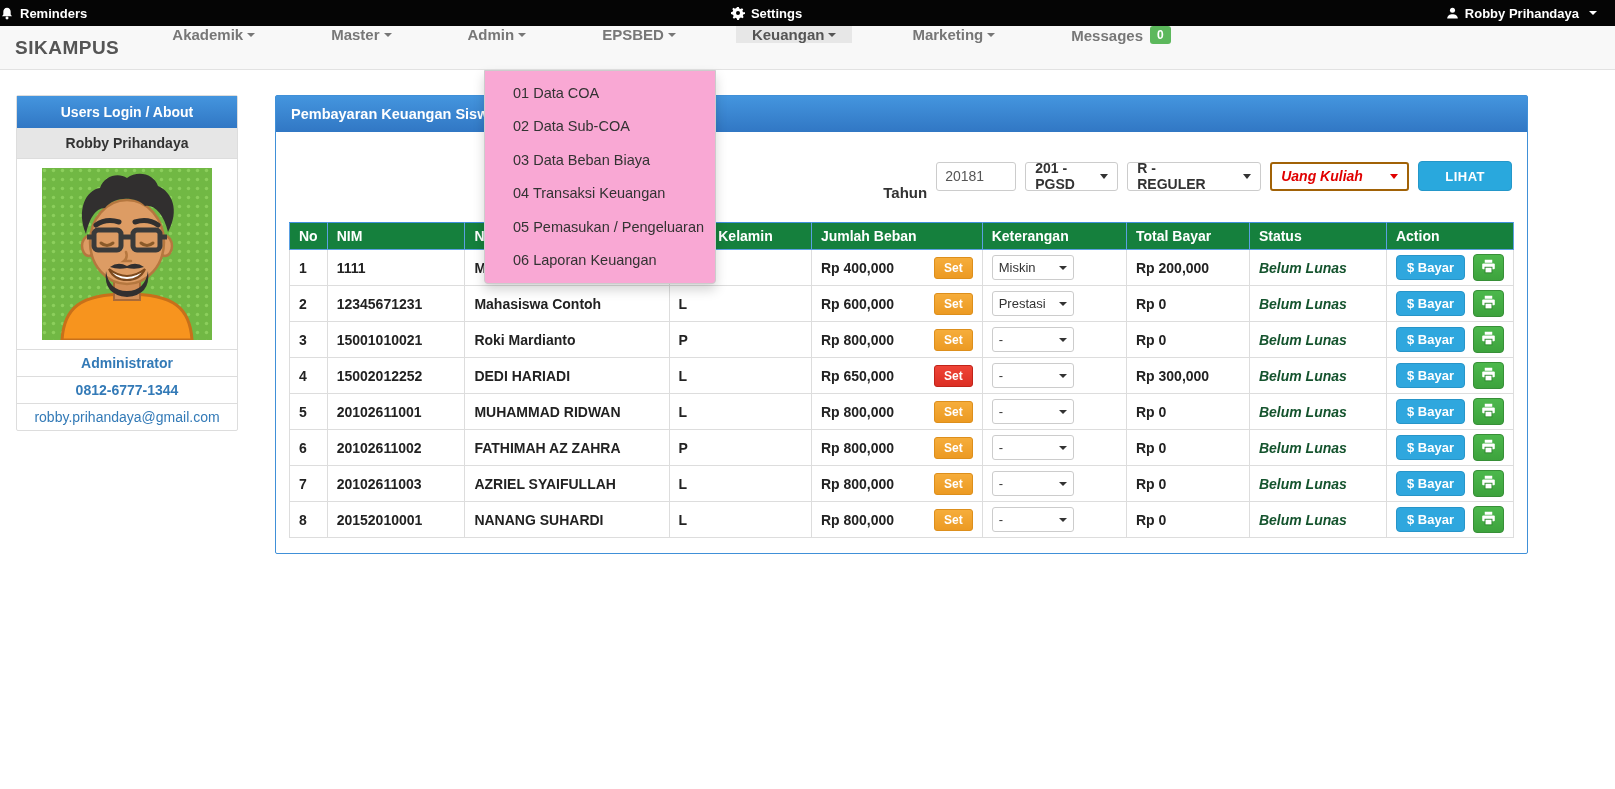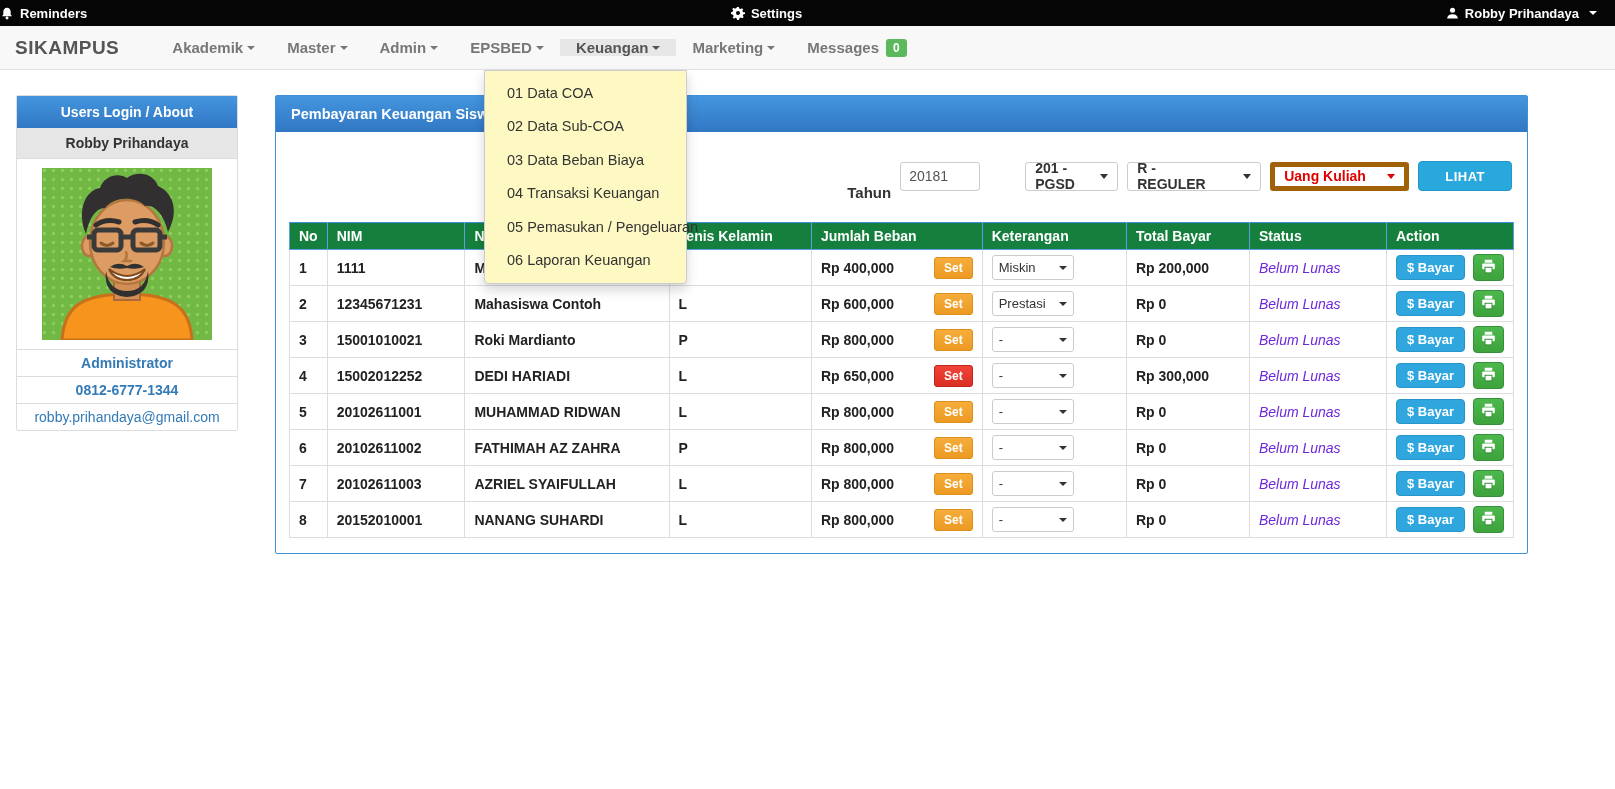--- a/index.html
+++ b/index.html
@@ -9,28 +9,28 @@
   
   .topbar { position:absolute; top:0; left:0; width:100%; height:26px; background:#050505;
             display:flex; justify-content:space-between; align-items:center; gap:24px; padding-right:18px; }
   .topbar-item { display:flex; align-items:center; gap:6px; color:#fff; font-size:13px; font-weight:bold; text-decoration:none; cursor:pointer; }
   .topbar-item svg { display:block; }
   .caret { display:inline-block; width:0; height:0; border-left:4px solid transparent; border-right:4px solid transparent; border-top:4px solid currentColor; margin-left:4px; }
 
   
   .navbar { position:absolute; top:26px; left:0; width:100%; height:44px; background:#f8f8f8; border-bottom:1px solid #e2e2e2; display:flex; align-items:stretch; }
   .brand { display:flex; align-items:center; padding:0 15px; font-size:19px; font-weight:bold; color:#555; letter-spacing:.5px; text-decoration:none; }
-  .nav-items { display:flex; align-items:center; margin-left:22px; }
+  .nav-items { display:flex; align-items:flex-start; margin-left:22px;gap:44px; }
   .nav-item { display:flex; align-items:center; padding:0 16px; font-size:15px; font-weight:bold; color:#777; text-decoration:none; cursor:pointer; }
   .nav-item.active { background:#e7e7e7; color:#555; }
   .badge { background:#5cb85c; color:#fff; font-size:12px; font-weight:bold; padding:2px 7px; border-radius:3px; margin-left:7px; }
 
   
-  .dropdown-menu { position:absolute; top:70px; left:484px; width:203px; background:#fef9c3; border:1px solid #ccc;
-                   border-radius:0 0 4px 4px; box-shadow:0 6px 12px rgba(0,0,0,.17); padding:6px 2px; z-index:50; }
+  .dropdown-menu { position:absolute; top:70px; left:484px; width:232px; background:#f9a8d4; border:1px solid #ccc;
+                   border-radius:0 0 4px 4px; box-shadow:0 6px 12px rgba(0,0,0,.17); padding:6px 8px; z-index:50; }
   .dropdown-item { display:block; padding:4px 20px; font-size:14.5px; color:#333; line-height:1.75; text-decoration:none; cursor:pointer; white-space:nowrap; }
 
   
   .sidebar { position:absolute; top:95px; left:16px; width:222px; background:#fff; border:1px solid #ddd; border-radius:2px; }
   .side-header { background:linear-gradient(#4495de,#3177c4); color:#fff; font-size:14px; font-weight:bold; text-align:center; padding:8px 4px; }
   .side-name { background:#e6e6e6; color:#333; font-size:14px; font-weight:bold; text-align:center; padding:7px 4px; border-bottom:1px solid #ddd; }
   .side-avatar { display:flex; justify-content:center; padding:9px 0; border-bottom:1px solid #ddd; }
   .side-row { text-align:center; padding:5px 4px; border-bottom:1px solid #ddd; color:#337ab7; font-size:14px; text-decoration:none; display:block; }
   .side-row:last-child { border-bottom:none; }
   .side-row.bold { font-weight:bold; }
@@ -38,38 +38,38 @@
   
   .main-panel { position:absolute; top:95px; left:275px; width:1253px; background:#fff; border:1px solid #4090d8; border-radius:2px; }
   .panel-header { background:linear-gradient(#4495de,#3177c4); color:#fff; font-size:14.5px; font-weight:bold; padding:10px 15px; }
   .panel-body { padding:12px 13px 15px; }
 
   .filter-row { display:flex; justify-content:flex-end; align-items:center; gap:9px; margin:7px 2px 21px; }
   .filter-label { font-size:15px; font-weight:bold; color:#333;margin-top:33px; }
   .year-input { width:80px; height:29px; border:1px solid #ccc; border-radius:3px; padding:3px 8px; font-size:14px; color:#555; font-family:"Liberation Sans",sans-serif; }
   .fake-select { height:29px; border:1px solid #ccc; border-radius:3px; background:#fff; display:inline-flex; align-items:center; justify-content:space-between; padding:0 9px; font-size:14px; font-weight:bold; color:#333; cursor:pointer; }
   .fake-select .sel-caret { width:0; height:0; border-left:4.5px solid transparent; border-right:4.5px solid transparent; border-top:5px solid #333; margin-left:10px; }
-  .sel-program { width:93px;margin-left:36px; }
+  .sel-program { width:93px; }
   .sel-class { width:134px;gap:20px; }
-  .sel-payment { width:139px; border:5px solid #a16207; color:#e00000; }
+  .sel-payment { width:139px; border:2px solid #a16207; color:#e00000;font-style:italic; }
   .sel-payment .sel-caret { border-top-color:#e00000; }
   .btn-lihat { height:30px; padding:0 26px; background:#29a8dd; border:1px solid #2497c9; border-radius:4px; color:#fff; font-size:13px; font-weight:bold; letter-spacing:.5px; cursor:pointer; font-family:"Liberation Sans",sans-serif; }
 
   
   table.data { width:100%; border-collapse:collapse; font-size:14px; }
   table.data th { background:#15803d; color:#fff; font-weight:bold; text-align:left; padding:5px 9px; border:1px solid #5ba0e2; border-top:1px solid #4190dd; font-size:14px; }
   table.data td { border:1px solid #ddd; padding:4px 9px; color:#222; font-weight:bold; height:32px; background:#fff; }
   .col-no{width:33px;} .col-nim{width:139px;} .col-nama{width:208px;} .col-jk{width:145px;}
   .col-beban{width:173px;} .col-ket{width:146px;} .col-total{width:125px;} .col-status{width:140px;} .col-action{width:115px;}
   .beban-cell { display:flex; align-items:center; justify-content:space-between; gap:6px; }
   .set-btn { background:linear-gradient(#f6ad3b,#ec9a23); border:1px solid #dd8f1c; border-radius:3px; color:#fff; font-size:12px; font-weight:bold; padding:3px 9px; cursor:pointer; font-family:"Liberation Sans",sans-serif; }
   .set-btn.danger { background:linear-gradient(#ef4437,#dc2f24); border-color:#c0241a; }
   .ket-select { width:82px; height:25px; padding:0 6px; font-size:13px; font-weight:normal; }
   .ket-select .sel-caret { border-left-width:4px; border-right-width:4px; border-top-width:4.5px; margin-left:6px; }
-  .status-text { color:#6d28d9; font-weight:normal; font-style:italic; font-size:14px; }
+  .status-text { color:#14532d; font-weight:bold; font-style:italic; font-size:14px; }
   .action-cell { display:flex; align-items:center; gap:8px; }
   .btn-bayar { background:#2fa7de; border:1px solid #2795c9; border-radius:4px; color:#fff; font-size:13px; font-weight:bold; padding:4px 10px; cursor:pointer; white-space:nowrap; font-family:"Liberation Sans",sans-serif; }
   .btn-print { background:linear-gradient(#4cb84c,#3da33d); border:1px solid #378f37; border-radius:4px; width:31px; height:27px; display:flex; align-items:center; justify-content:center; cursor:pointer; }
 </style>
 </head>
 <body>
 
 <div class="page">
 
   <div class="topbar">

